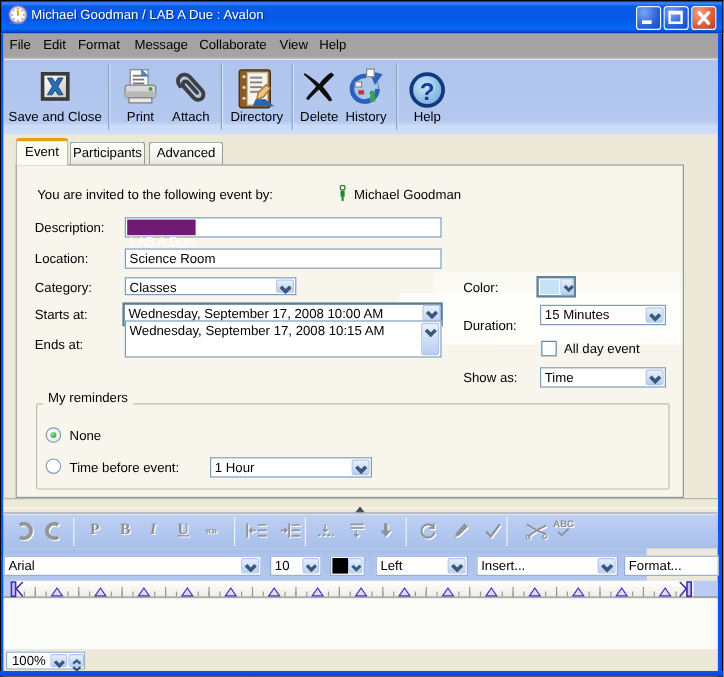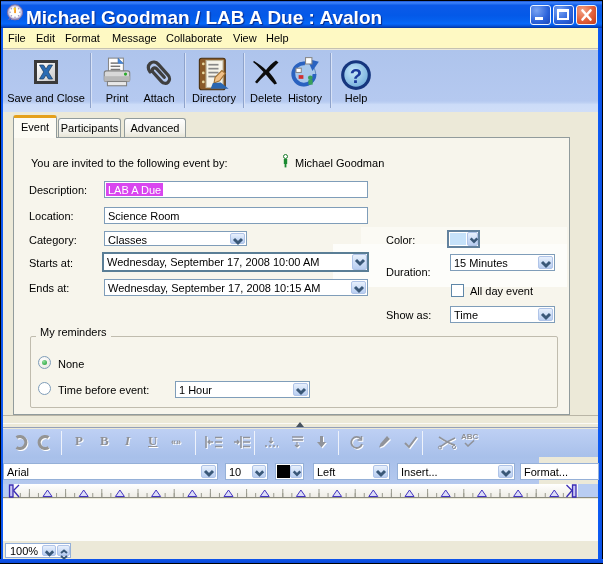--- a/index.html
+++ b/index.html
@@ -3,30 +3,30 @@
 *{margin:0;padding:0;box-sizing:border-box}
 html,body{width:603px;height:564px;overflow:hidden}
 body{font-family:"Liberation Sans",sans-serif;position:relative;background:#ece9d8}
 .abs{position:absolute}
 
 #frame-left{left:0;top:28px;width:3px;height:536px;background:linear-gradient(90deg,#000 0,#000 1px,#0b52ea 1px,#0d5cf6 3px)}
 #frame-right{left:598px;top:28px;width:5px;height:536px;background:linear-gradient(90deg,#0d5cf6 0,#0a4fe4 4px,#000 4px)}
 #frame-bottom{left:0;top:559px;width:603px;height:5px;background:linear-gradient(180deg,#0e55ec 0,#0a48d8 4px,#000 4px)}
 
 #titlebar{left:0;top:0;width:603px;height:28px;background:linear-gradient(180deg,#000614 0%,#0b2066 2%,#2a6df2 6%,#3c82fa 10%,#0c5ae8 19%,#0459e8 55%,#0560ee 72%,#0668fa 85%,#0450d6 93%,#02339f 100%)}
-#titletext{left:26px;top:7px;color:#fff;font-weight:bold;font-size:19px;letter-spacing:0px;text-shadow:1px 1px 1px #0a2a8a}
+#titletext{left:26px;top:7px;color:#fff;font-weight:normal;font-size:11px;letter-spacing:0px;text-shadow:1px 1px 1px #0a2a8a}
 
 .capbtn{top:5px;width:21px;height:20px;border-radius:3px;border:1px solid #eef4ff;}
 #btn-min{left:530px;background:radial-gradient(circle at 30% 25%,#7ba4f2,#2a62da 60%,#1b48b8)}
 #btn-max{left:553px;background:radial-gradient(circle at 30% 25%,#7ba4f2,#2a62da 60%,#1b48b8)}
 #btn-close{left:576px;background:radial-gradient(circle at 30% 25%,#f2a285,#e2603a 55%,#c23a18)}
 #btn-min i{position:absolute;left:4px;bottom:4px;width:8px;height:3px;background:#fff}
 #btn-max i{position:absolute;left:3px;top:3px;width:12px;height:11px;border:2px solid #fff;border-top-width:3px}
 
-#menubar{left:3px;top:28px;width:595px;height:21px;background:#fef9c3;border-bottom:1px solid #c5c2b2}
+#menubar{left:3px;top:28px;width:595px;height:21px;background:#a3a3a3;border-bottom:1px solid #c5c2b2}
 #menubar span{position:absolute;top:4px;font-size:11px;color:#000}
 
 #toolbar{left:3px;top:50px;width:595px;height:62px;background:linear-gradient(180deg,#aec4ec 0%,#b5c9f0 82%,#bdd0f3 85%,#ccdcf8 88%,#d0def8 100%)}
 .tbtn{position:absolute;top:6px;text-align:center}
 .tbtn .lbl{position:absolute;top:36px;left:0;width:100%;font-size:11px;color:#000;white-space:nowrap;margin:0}
 .tsep{position:absolute;top:3px;width:1px;height:55px;background:#8ea3cc;box-shadow:1px 0 0 #d8e2f6}
 
 #dialog{left:3px;top:112px;width:595px;height:317px;background:#ece9d8}
 #panel{position:absolute;left:10px;top:25px;width:557px;height:278px;background:#f7f5ec;border:1px solid #919b9c}
 .tab{position:absolute;font-size:11px;text-align:center;border:1px solid #919b9c;border-bottom:none;border-radius:3px 3px 0 0;background:linear-gradient(180deg,#fefefe,#f2f1ea 70%,#e5e2d2)}
@@ -226,21 +226,21 @@
     <div class="flabel" style="left:17px;top:19px">You are invited to the following event by:</div>
     <svg style="position:absolute;left:267px;top:16px" width="9" height="14" viewBox="0 0 9 14">
       <circle cx="4.5" cy="2.5" r="2" fill="#fff" stroke="#1a7a2a"></circle>
       <rect x="2.8" y="5" width="3.4" height="5" fill="#1a8a30"></rect>
       <rect x="3.6" y="10" width="1.8" height="3.4" fill="#1a8a30"></rect>
     </svg>
     <div class="flabel" style="left:281px;top:19px;font-weight:normal">Michael Goodman</div>
 
     <div class="flabel" style="left:15px;top:46px">Description:</div>
     <div class="input" style="left:90px;top:43px;width:264px;height:17px">
-        <span style="position:absolute;left:1px;top:1px;height:13px;background:#d946ef;color:#fff;padding:1px 2px 0 2px">LAB A Due</span>
+        <span style="position:absolute;left:1px;top:1px;height:13px;background:#701a75;color:#fff;padding:13px 2px 0 2px">LAB A Due</span>
       </div>
 
     <div class="flabel" style="left:15px;top:72px">Location:</div>
     <div class="input" style="left:90px;top:69px;width:264px;height:17px">Science Room</div>
 
     <div class="flabel" style="left:15px;top:96px">Category:</div>
     <div class="combo" style="left:90px;top:93px;width:143px;height:15px">
         <span class="tx">Classes</span>
       <span class="cbtn">
           <svg width="12" height="9" viewBox="0 0 12 9">
@@ -271,21 +271,21 @@
     <div class="combo" style="left:436px;top:116px;width:105px;height:17px">
         <span class="tx">15 Minutes</span>
       <span class="cbtn">
           <svg width="12" height="9" viewBox="0 0 12 9">
             <path class="chev" d="M2 2 L6 6 L10 2"></path>
           </svg>
         </span>
       </div>
 
     <div class="flabel" style="left:15px;top:144px">Ends at:</div>
-    <div class="combo" style="left:90px;top:141px;width:264px;height:17px">
+    <div class="combo" style="left:90px;top:129px;width:264px;height:31px">
         <span class="tx">Wednesday, September 17, 2008 10:15 AM</span>
       <span class="cbtn">
           <svg width="12" height="9" viewBox="0 0 12 9">
             <path class="chev" d="M2 2 L6 6 L10 2"></path>
           </svg>
         </span>
       </div>
     <div class="checkbox" style="left:437px;top:146px"></div>
     <div class="flabel" style="left:456px;top:147px">All day event</div>
 

